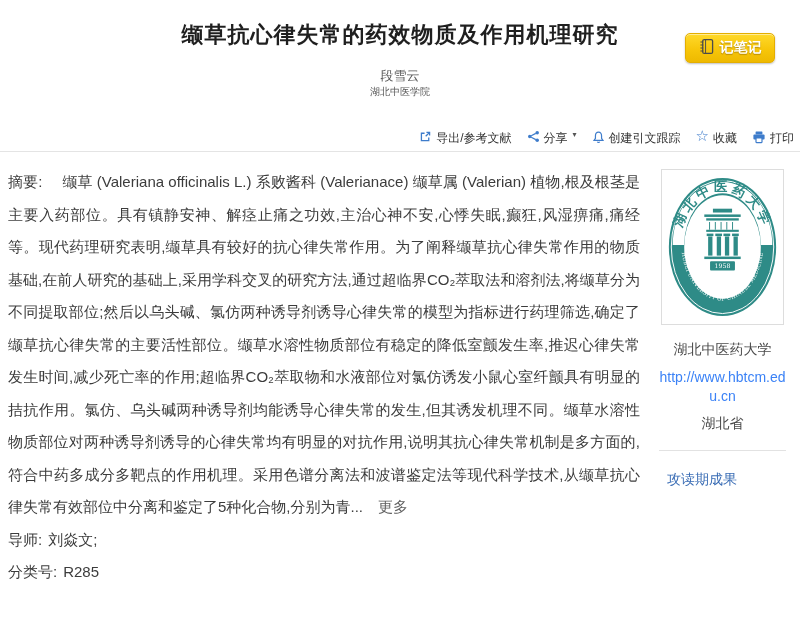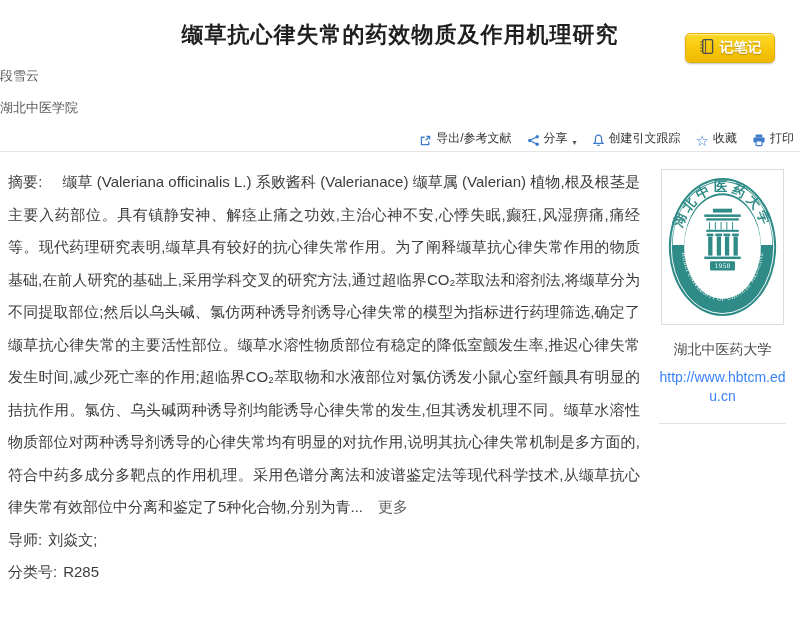--- a/index.html
+++ b/index.html
@@ -2,36 +2,36 @@
 <html lang="zh"><head>
 <meta charset="utf-8">
 <style>
   * { box-sizing: border-box; margin: 0; padding: 0; }
   html,body { width:800px; height:631px; background:#fff; overflow:hidden; }
   body { position:relative; font-family:"Liberation Sans","DejaVu Sans",sans-serif; color:#3c3c3c; }
 
   
   .page-title { text-align:center; padding-top:20px; font-size:22px; font-weight:700;
                 color:#1f1f1f; letter-spacing:1px; }
-  .author-line { margin-top:17px; font-size:13px; color:#585858; }
-  .inst-line   { margin-top:14px; font-size:13px; color:#585858; }
+  .author-line { text-align:center; margin-top:17px; font-size:13px; color:#585858; }
+  .inst-line   { text-align:center; margin-top:0; font-size:10px; color:#585858; }
 
   .note-btn { position:absolute; top:33px; right:25px; width:90px; height:30px;
               background:linear-gradient(180deg,#ffd92b 0%,#f7c60a 55%,#eeb900 100%);
               border:1px solid #e4ae00; border-radius:5px;
               box-shadow:0 1px 2px rgba(0,0,0,.25), inset 0 1px 0 rgba(255,255,255,.5);
               display:flex; align-items:center; justify-content:center; gap:6px;
               cursor:pointer; }
   .note-btn .lbl { color:#fff; font-size:14px; font-weight:700;
                    text-shadow:0 1px 1px rgba(140,100,0,.65); }
 
   
   .toolbar { position:absolute; top:130px; right:6px; display:flex; align-items:center;
              gap:15px; font-size:12px; color:#333; }
-  .tool { display:flex; align-items:flex-end; gap:4px; cursor:pointer; white-space:nowrap; }
+  .tool { display:flex; align-items:flex-start; gap:4px; cursor:pointer; white-space:nowrap; }
   .tool svg { display:block; }
   .star-glyph { color:#3e7ccb; font-size:15px; line-height:12px; }
   .caret { color:#555; font-size:8px; margin-left:1px; }
 
   .top-divider { position:absolute; top:151px; left:0; width:800px; height:0;
                  border-top:1px solid #e4e4e4; }
 
   
   .main { position:absolute; top:166px; left:8px; width:784px; display:flex; }
   .content { width:632px; flex:0 0 632px; }
@@ -180,16 +180,18 @@
           <textPath href="#arcTop" startOffset="50%" text-anchor="middle">湖北中医药大学</textPath>
         </text>
         <text font-size="5.4" fill="#ffffff" letter-spacing="0.4" font-family="'DejaVu Serif',serif">
           <textPath href="#arcBot" startOffset="50%" text-anchor="middle">HUBEI UNIVERSITY OF CHINESE MEDICINE</textPath>
         </text>
       </svg>
     </div>
 
     <div class="uni-name">湖北中医药大学</div>
     <div class="uni-link">http://www.hbtcm.edu.cn</div>
+    <div class="province">湖北省</div>
     <hr class="side-divider">
+    <div class="achievements">攻读期成果</div>
   </div>
 
 </div>
 
 </body></html>

